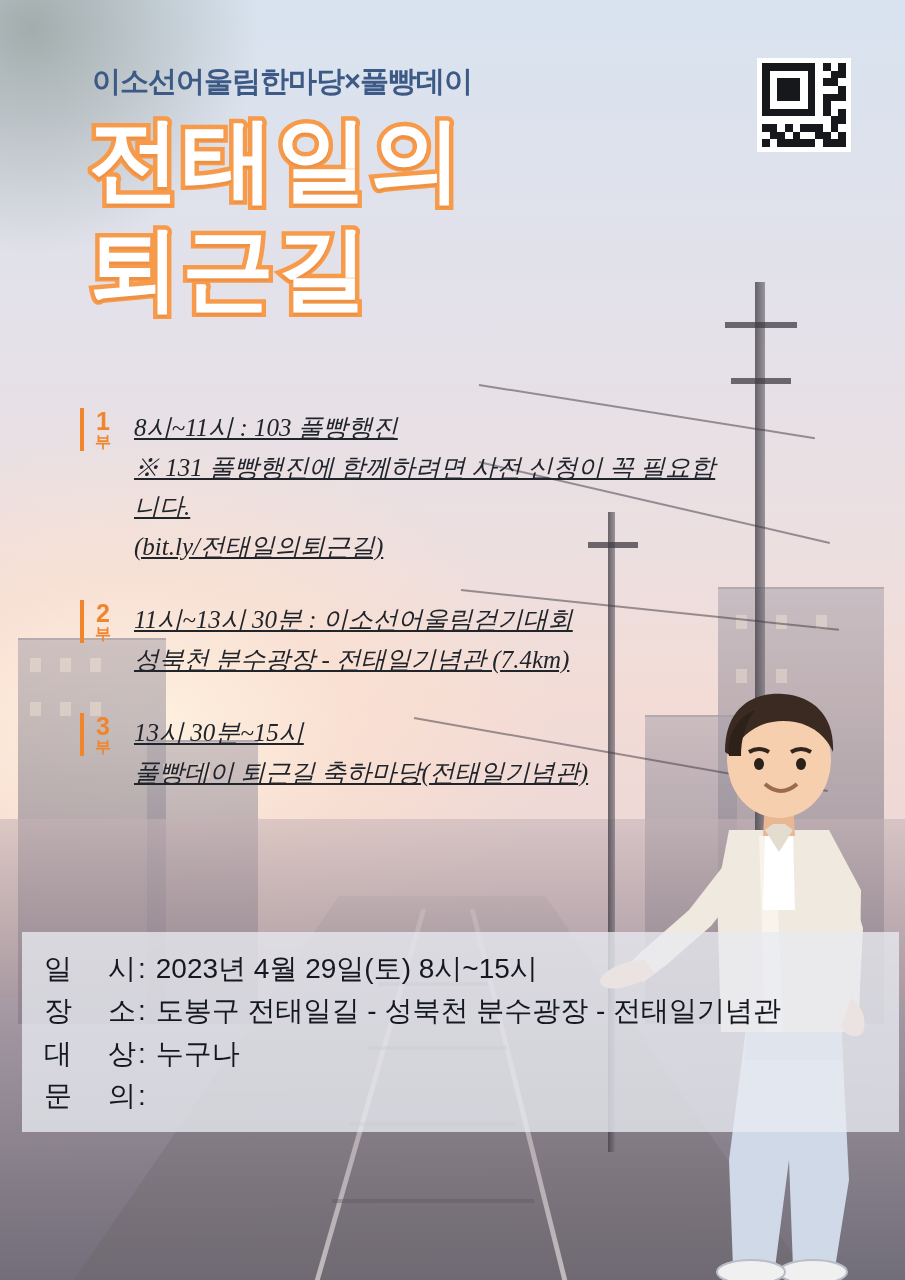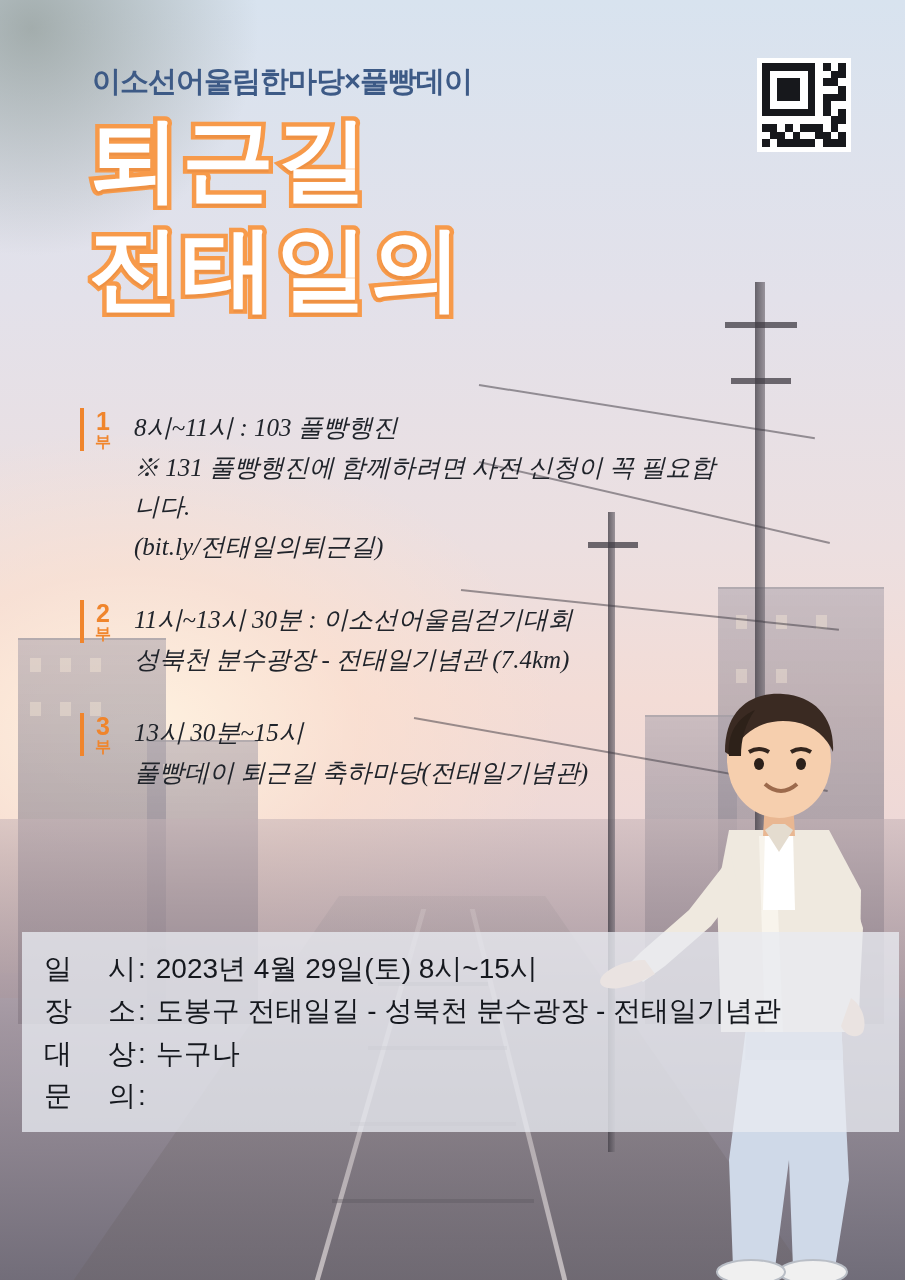--- a/index.html
+++ b/index.html
@@ -153,20 +153,21 @@
     padding-left: 6px;
   }
   .part-badge .num { display: block; font-size: 25px; }
   .part-badge .bu { display: block; font-size: 16px; }
   .part-lines {
     font-family: "Liberation Serif", serif;
     font-style: italic;
     font-size: 25px;
     line-height: 1.58;
     color: #20242b;
+    text-decoration: underline;
   }
 
   
   .info {
     position: absolute;
     left: 22px; right: 22px; bottom: 148px;
     background: rgba(232,235,241,0.78);
     padding: 16px 22px 14px 22px;
     box-sizing: border-box;
   }
@@ -280,22 +281,22 @@
     <ellipse cx="180" cy="104" rx="5" ry="6" fill="#2b201a"></ellipse>
     <ellipse cx="222" cy="104" rx="5" ry="6" fill="#2b201a"></ellipse>
 
     <path d="M186 124 q16 14 32 0" stroke="#9c6a4c" stroke-width="4" fill="none"></path>
 
     <path d="M186 170 L200 192 L214 170 L206 164 L194 164 Z" fill="#e4dccf"></path>
   </svg>
 
   <div class="kicker">이소선어울림한마당×풀빵데이</div>
   <div class="title-wrap">
+    <div class="title-line">전태일의</div>
     <div class="title-line">퇴근길</div>
-    <div class="title-line">전태일의</div>
   </div>
 
   <div class="qr">
     <div class="qr-grid" id="qr-grid">
         <i class="on"></i>
         <i class="on"></i>
         <i class="on"></i>
         <i class="on"></i>
         <i class="on"></i>
         <i class="on"></i>

